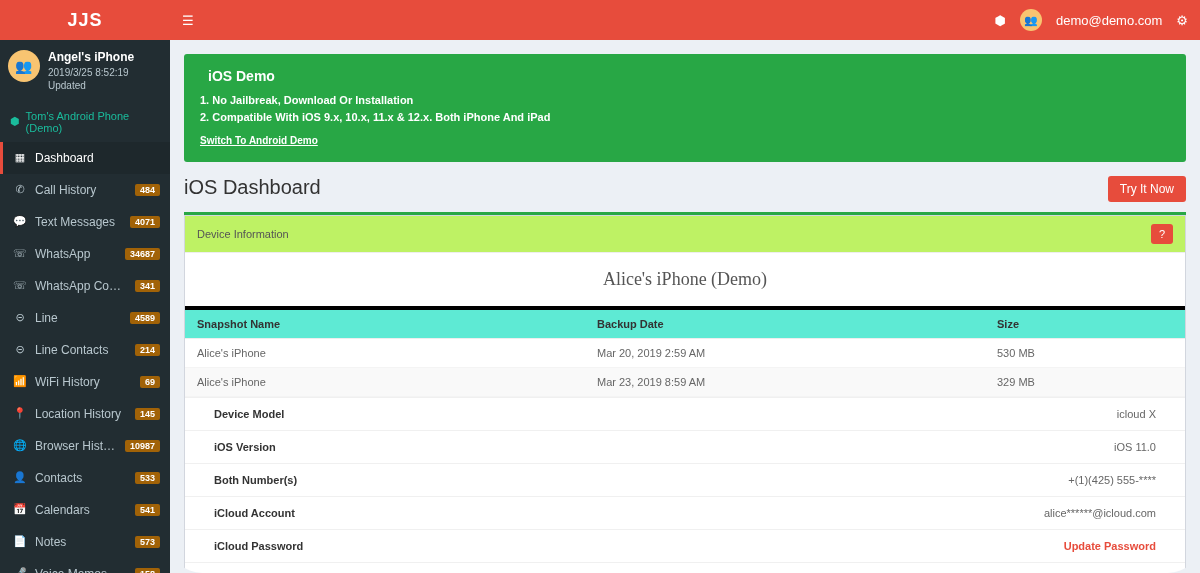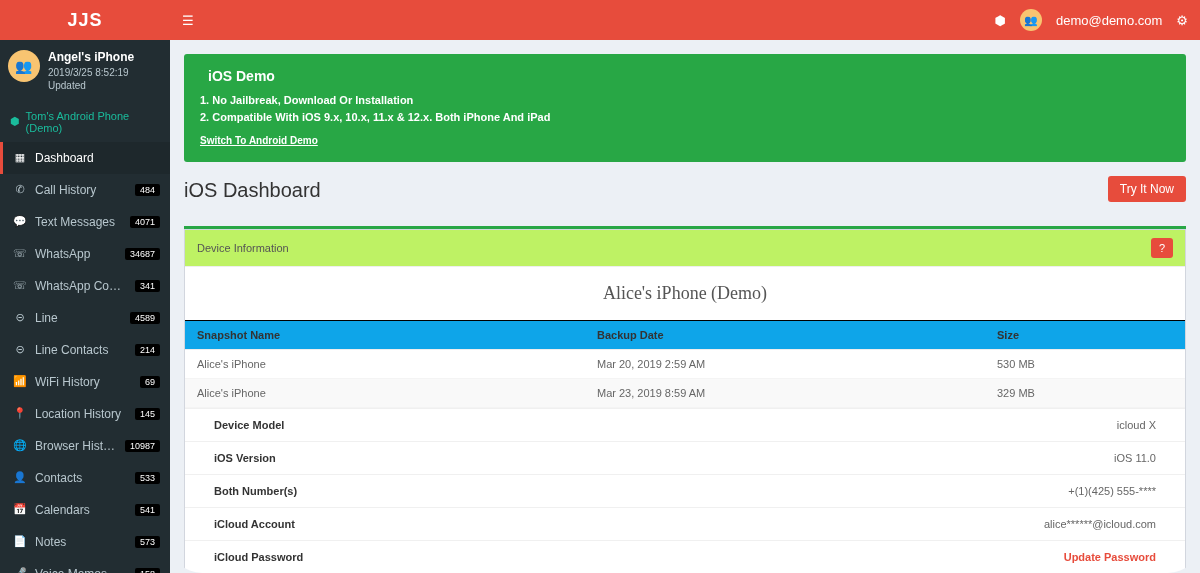--- a/index.html
+++ b/index.html
@@ -13,37 +13,37 @@
 .layout { display:flex; height:533px; }
 .sidebar { width:170px; background:#222d32; color:#b8c7ce; font-size:12px; overflow:hidden; }
 .device { display:flex; padding:10px 8px; gap:8px; align-items:flex-start; }
 .device .av { width:32px; height:32px; border-radius:50%; background:#f8c471; flex-shrink:0; display:flex; align-items:center; justify-content:center; font-size:14px; }
 .device .dn { color:#fff; font-weight:bold; font-size:12px; line-height:1.3; }
 .device .du { font-size:10px; color:#b8c7ce; line-height:1.3; }
 .android-row { padding:8px 10px; color:#1abc9c; font-size:11px; display:flex; align-items:center; gap:6px; cursor:pointer; }
 .nav-item { display:flex; align-items:center; padding:9px 10px; font-size:12px; color:#b8c7ce; cursor:pointer; gap:8px; border-left:3px solid transparent; }
 .nav-item.active { background:#1e282c; color:#fff; border-left-color:#e74c3c; }
 .nav-item .lbl { flex:1; white-space:nowrap; overflow:hidden; text-overflow:ellipsis; }
-.nav-item .badge { background:#000000; color:#fff; font-size:9px; padding:1px 5px; border-radius:2px; font-weight:normal; }
+.nav-item .badge { background:#a16207; color:#fff; font-size:9px; padding:1px 5px; border-radius:2px; font-weight:bold; }
 .nav-item .ico { width:14px; display:inline-flex; justify-content:center; font-size:11px; }
 .main { flex:1; overflow-y:auto; padding:0 0 20px 0;border-radius:32px; }
 .banner { margin:14px; background:#28a745; color:#fff; padding:14px 16px; border-radius:3px; }
 .banner h3 { font-size:14px; font-weight:bold; margin-bottom:8px; display:flex; align-items:center; gap:8px; }
 .banner .line { font-size:11px; line-height:1.5; font-weight:bold; }
 .banner a { color:#fff; text-decoration:underline; font-weight:bold; font-size:10px; display:inline-block; margin-top:10px; }
-.page-head { display:flex; align-items:flex-end; padding:0 14px 24px 14px; }
+.page-head { display:flex; align-items:flex-start; padding:0 14px 10px 14px; }
 .page-head h1 { font-size:20px; color:#333; font-weight:500; }
 .try-btn { margin-left:auto; background:#e74c3c; color:#fff; border:none; padding:6px 12px; font-size:12px; border-radius:3px; cursor:pointer; }
 .divider { height:3px; background:#28a745; margin:0 14px 0 14px; }
 .panel { margin:0 14px; background:#fff; border:1px solid #d2d6de; }
 .panel-head { background:#bef264; padding:8px 12px; font-size:11px; color:#555; border-bottom:1px solid #eee; display:flex; align-items:center; }
 .help-btn { margin-left:auto; background:#e74c3c; color:#fff; width:22px; height:20px; border-radius:3px; display:flex; align-items:center; justify-content:center; font-size:11px; cursor:pointer; }
 .device-title { text-align:center; padding:16px; font-size:18px; color:#555; font-family:Georgia,serif; }
 .snap-table { width:100%; border-collapse:collapse; }
-.snap-table th { text-align:left; font-size:11px; font-weight:bold; color:#333; background:#0ea5e9; padding:8px 12px; border-top:1px solid #000000; border-bottom:1px solid #eee; }
+.snap-table th { text-align:left; font-size:11px; font-weight:bold; color:#333; background:#5eead4; padding:8px 12px; border-top:4px solid #000000; border-bottom:1px solid #eee; }
 .snap-table td { font-size:11px; color:#666; padding:8px 12px; border-bottom:1px solid #f4f4f4; }
 .snap-table tr.alt td { background:#f9f9f9; }
 .info-row { display:flex; padding:10px 29px; border-top:1px solid #f0f0f0; font-size:11px; }
 .info-row .k { font-weight:bold; color:#333; }
 .info-row .v { margin-left:auto; color:#666; }
 .info-row .v.red { color:#e74c3c; font-weight:bold; cursor:pointer; }
 </style>
 </head>
 <body>
 

